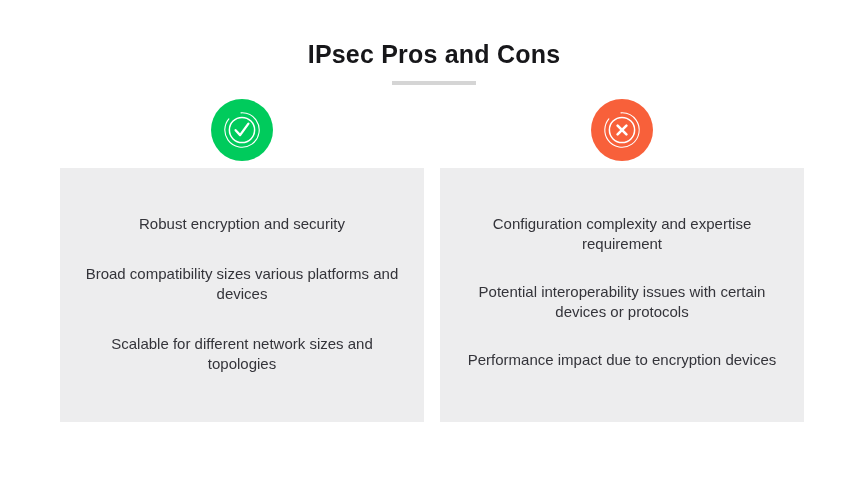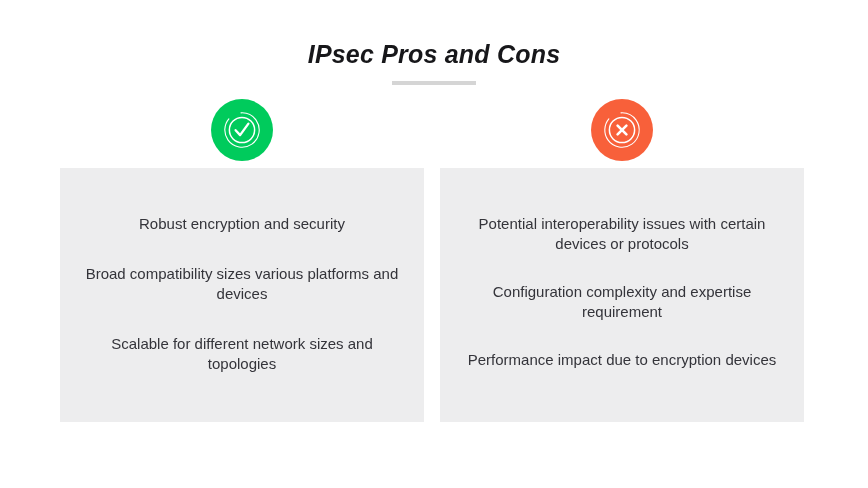--- a/index.html
+++ b/index.html
@@ -29,21 +29,20 @@
     width: 868px;
     text-align: center;
   }
   .slide-title {
     font-size: 25px;
     font-weight: bold;
     color: #17171a;
     letter-spacing: 0.2px;
     line-height: 32px;
     margin: 0;
-    font-style: italic;
   }
   .title-rule {
     width: 84px;
     height: 4px;
     background: #d5d5d5;
     margin: 11px auto 0 auto;
     border-radius: 0;
   }
 
   
@@ -157,21 +156,21 @@
 
         <div class="badge cons">
           <svg width="40" height="40" viewBox="0 0 40 40" aria-hidden="true">
             <circle cx="20" cy="20" r="17.2" fill="none" stroke="#ffffff" stroke-width="1.1" stroke-dasharray="76 14" stroke-linecap="round" transform="rotate(-35 20 20)"></circle>
             <circle cx="20" cy="20" r="12.6" fill="none" stroke="#ffffff" stroke-width="1.5"></circle>
             <path d="M15.6 15.6 L24.4 24.4 M24.4 15.6 L15.6 24.4" fill="none" stroke="#ffffff" stroke-width="2.6" stroke-linecap="round"></path>
           </svg>
         </div>
 
         <ul class="bullets">
+          <li class="bullet">Configuration complexity and expertise requirement</li>
           <li class="bullet">Potential interoperability issues with certain devices or protocols</li>
-          <li class="bullet">Configuration complexity and expertise requirement</li>
           <li class="bullet">Performance impact due to encryption devices</li>
         </ul>
       </div>
     </div>
 
   </div>
 </div>
 
 </body></html>

